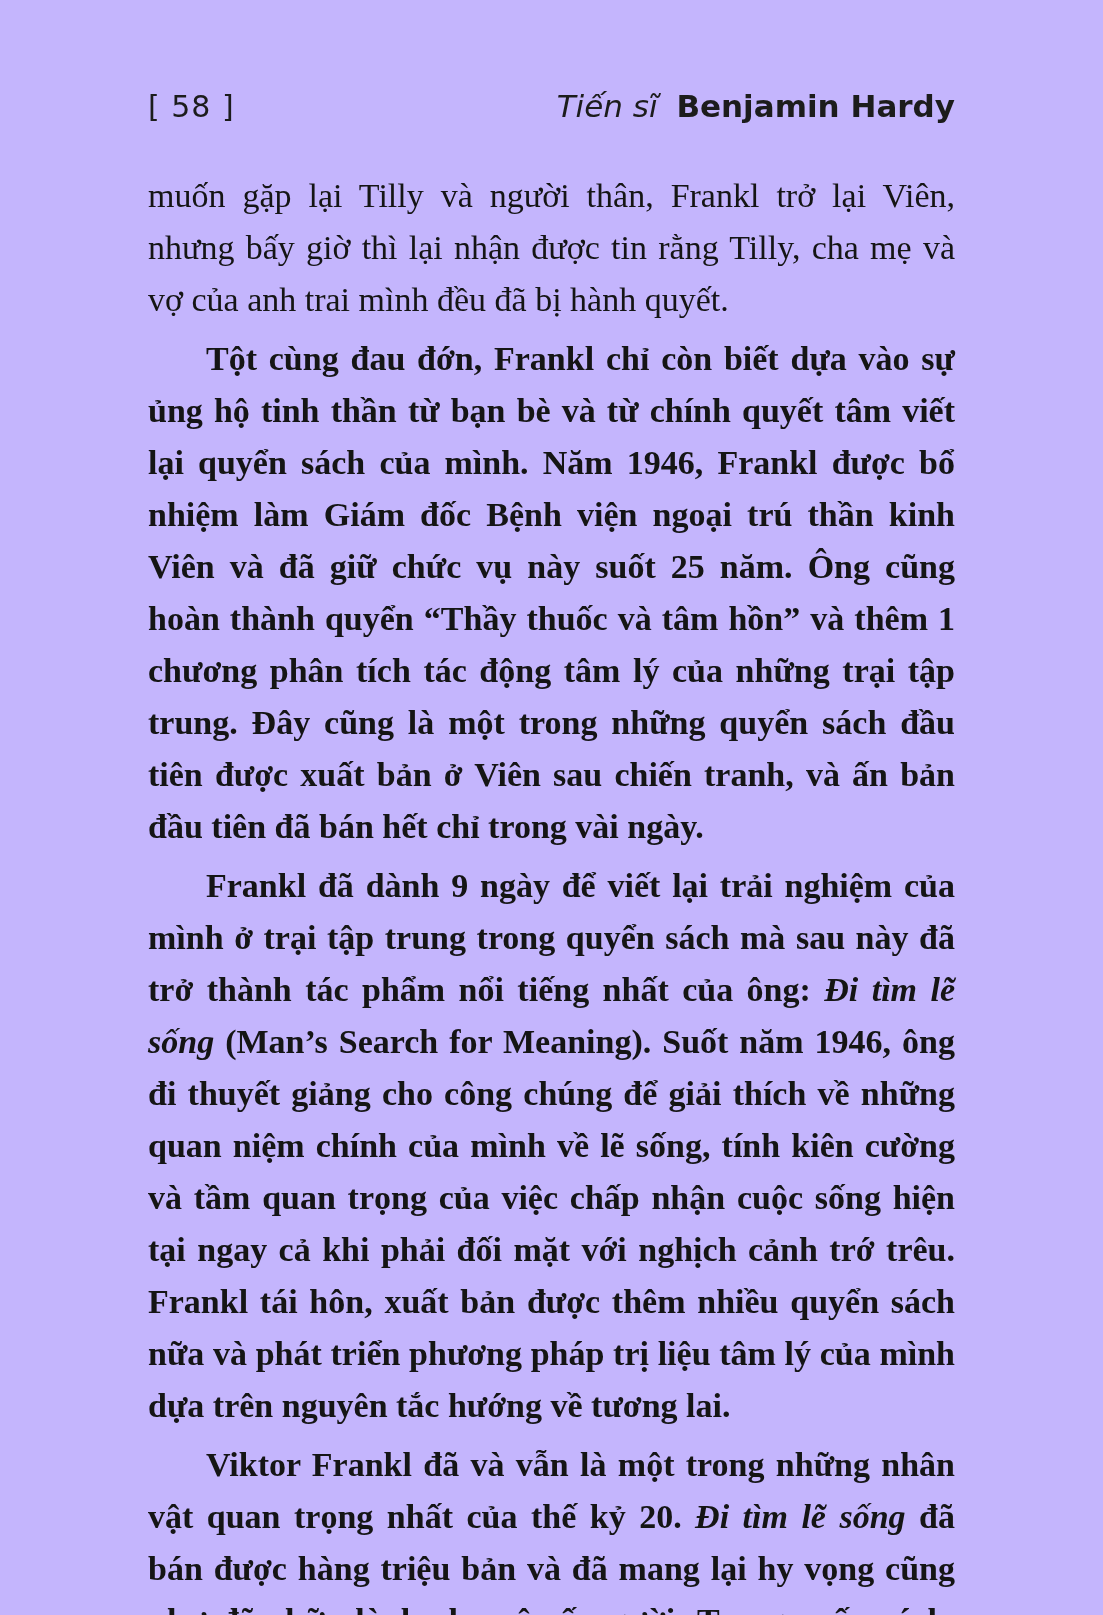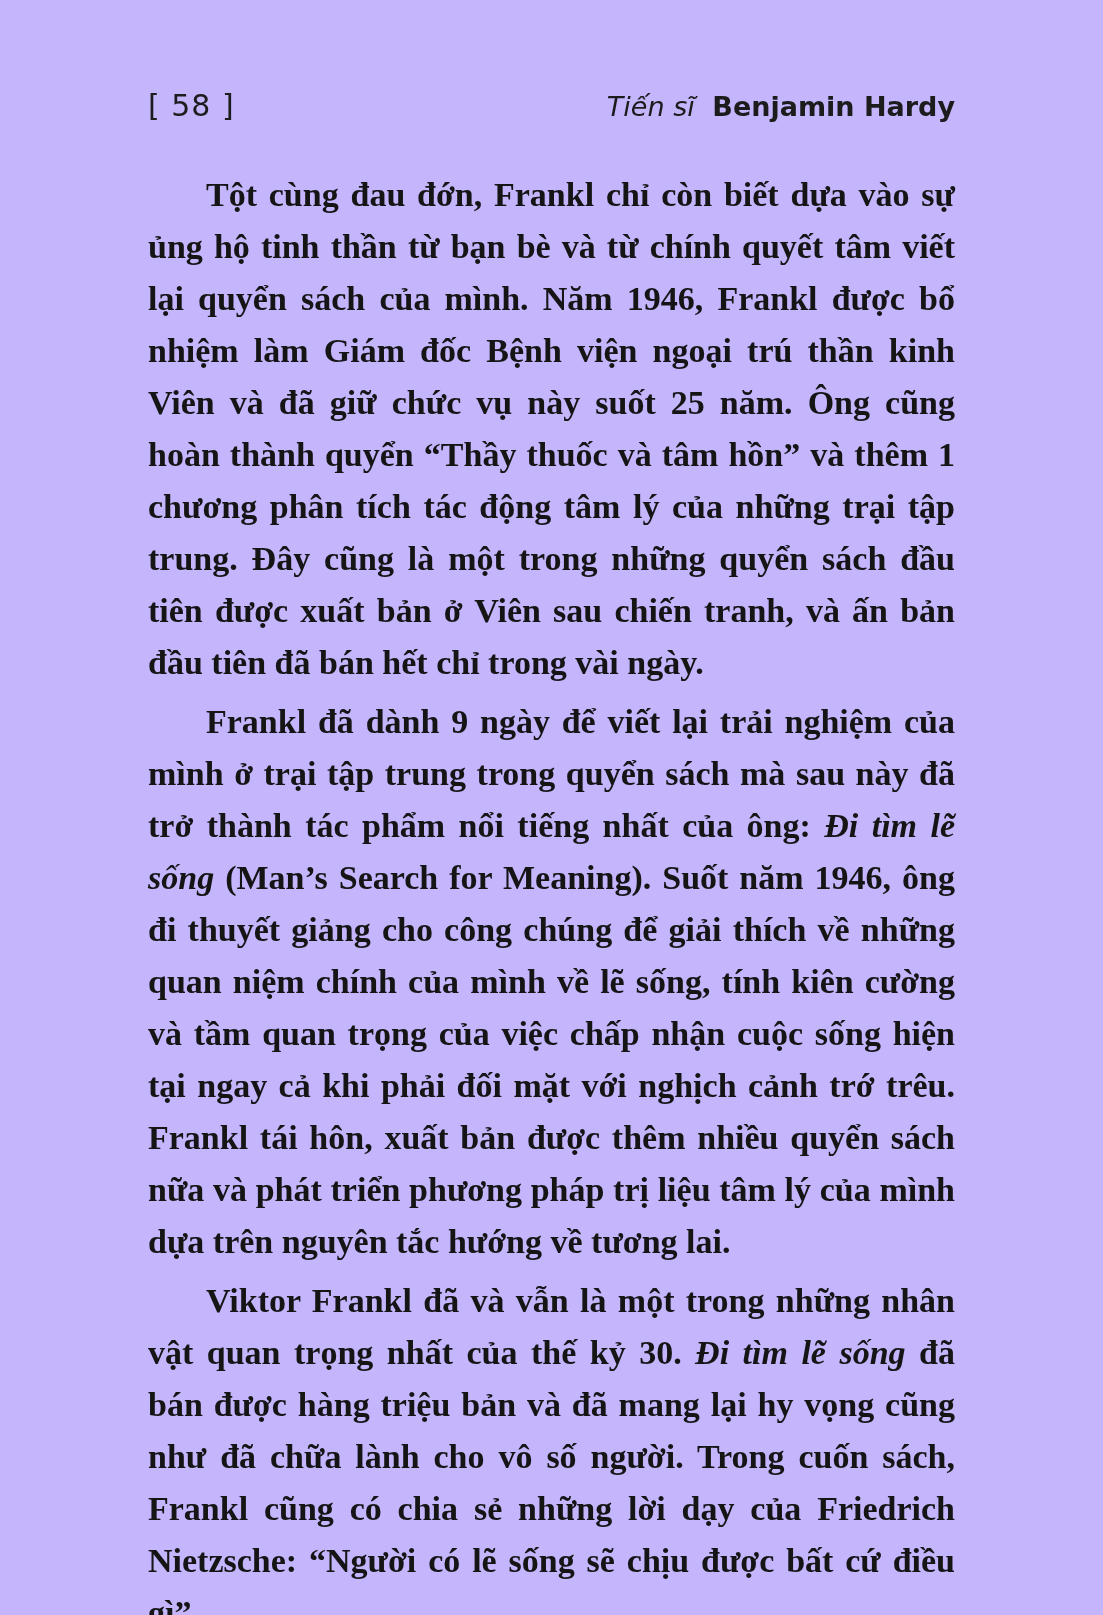--- a/index.html
+++ b/index.html
@@ -26,21 +26,21 @@
     color: #1c1c1c;
     margin-bottom: 46px;
   }
   .page-number {
     font-size: 30px;
     font-weight: 400;
     letter-spacing: 1px;
     white-space: pre;
   }
   .author {
-    font-size: 27px;
+    font-size: 31px;
   }
   .author-prefix {
     font-style: italic;
     font-weight: 400;
     margin-right: 9px;
   }
   .author-name {
     font-weight: 600;
   }
   .body-text {
@@ -68,17 +68,18 @@
   <header class="page-header">
     <span class="page-number">[ 58 ]</span>
     <span class="author">
       <span class="author-prefix">Tiến sĩ</span>
       <span class="author-name">Benjamin Hardy</span>
     </span>
   </header>
 
   <main class="body-text" id="paragraphs">
 
+  <p><span>muốn gặp lại Tilly và người thân, Frankl trở lại Viên, nhưng bấy giờ thì lại nhận được tin rằng Tilly, cha mẹ và vợ của anh trai mình đều đã bị hành quyết.</span></p>
       <p class="indent"><span>Tột cùng đau đớn, Frankl chỉ còn biết dựa vào sự ủng hộ tinh thần từ bạn bè và từ chính quyết tâm viết lại quyển sách của mình. Năm 1946, Frankl được bổ nhiệm làm Giám đốc Bệnh viện ngoại trú thần kinh Viên và đã giữ chức vụ này suốt 25 năm. Ông cũng hoàn thành quyển “Thầy thuốc và tâm hồn” và thêm 1 chương phân tích tác động tâm lý của những trại tập trung. Đây cũng là một trong những quyển sách đầu tiên được xuất bản ở Viên sau chiến tranh, và ấn bản đầu tiên đã bán hết chỉ trong vài ngày.</span></p>
       <p class="indent"><span>Frankl đã dành 9 ngày để viết lại trải nghiệm của mình ở trại tập trung trong quyển sách mà sau này đã trở thành tác phẩm nổi tiếng nhất của ông: </span><span class="italic">Đi tìm lẽ sống</span><span> (Man’s Search for Meaning). Suốt năm 1946, ông đi thuyết giảng cho công chúng để giải thích về những quan niệm chính của mình về lẽ sống, tính kiên cường và tầm quan trọng của việc chấp nhận cuộc sống hiện tại ngay cả khi phải đối mặt với nghịch cảnh trớ trêu. Frankl tái hôn, xuất bản được thêm nhiều quyển sách nữa và phát triển phương pháp trị liệu tâm lý của mình dựa trên nguyên tắc hướng về tương lai.</span></p>
-      <p class="indent"><span>Viktor Frankl đã và vẫn là một trong những nhân vật quan trọng nhất của thế kỷ 30. </span><span class="italic">Đi tìm lẽ sống</span><span> đã bán được hàng triệu bản và đã mang lại hy vọng cũng như đã chữa lành cho vô số người. Trong cuốn sách, Frankl cũng có chia sẻ những lời dạy của Friedrich Nietzsche: “Người có lẽ sống sẽ chịu được bất cứ điều gì”.</span></p>
+      <p class="indent"><span>Viktor Frankl đã và vẫn là một trong những nhân vật quan trọng nhất của thế kỷ 20. </span><span class="italic">Đi tìm lẽ sống</span><span> đã bán được hàng triệu bản và đã mang lại hy vọng cũng như đã chữa lành cho vô số người. Trong cuốn sách, Frankl cũng có chia sẻ những lời dạy của Friedrich Nietzsche: “Người có lẽ sống sẽ chịu được bất cứ điều gì”.</span></p>
     </main>
 </div>
 
 </body></html>

